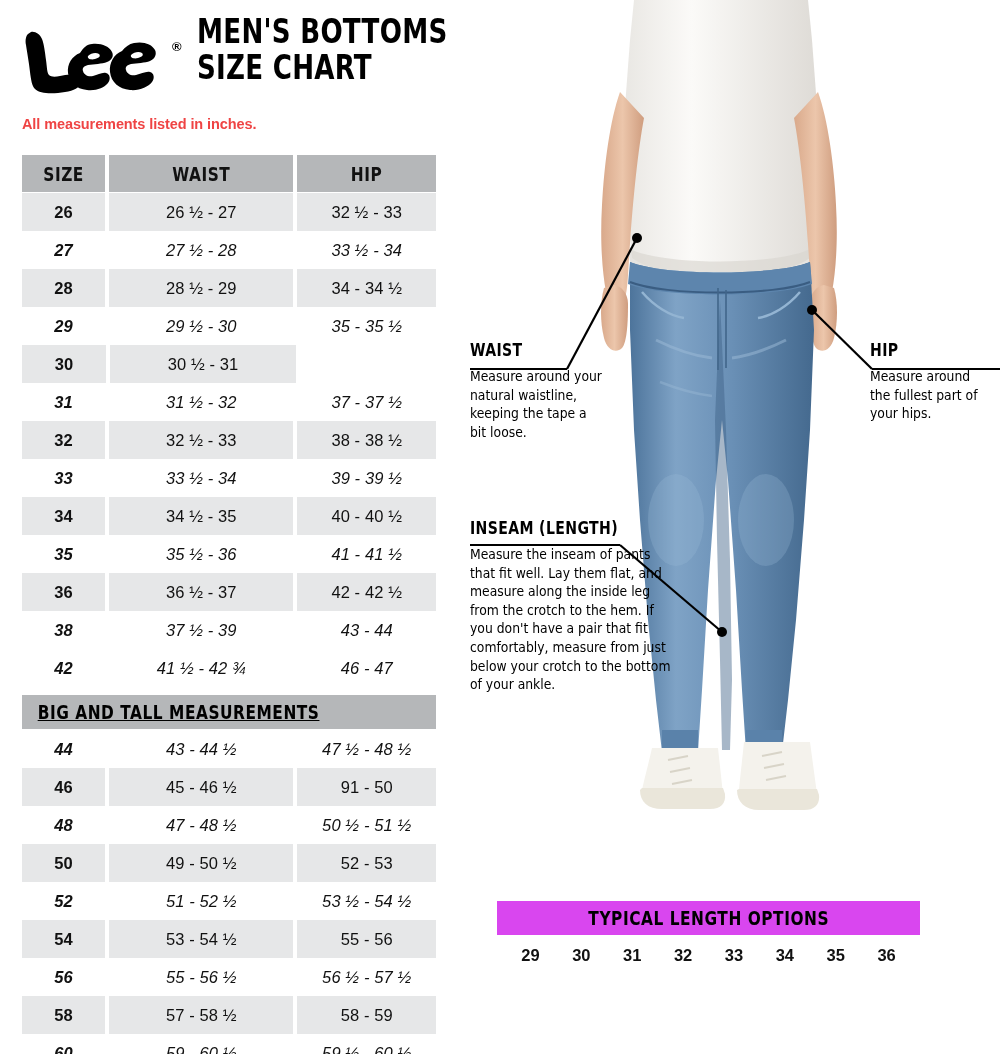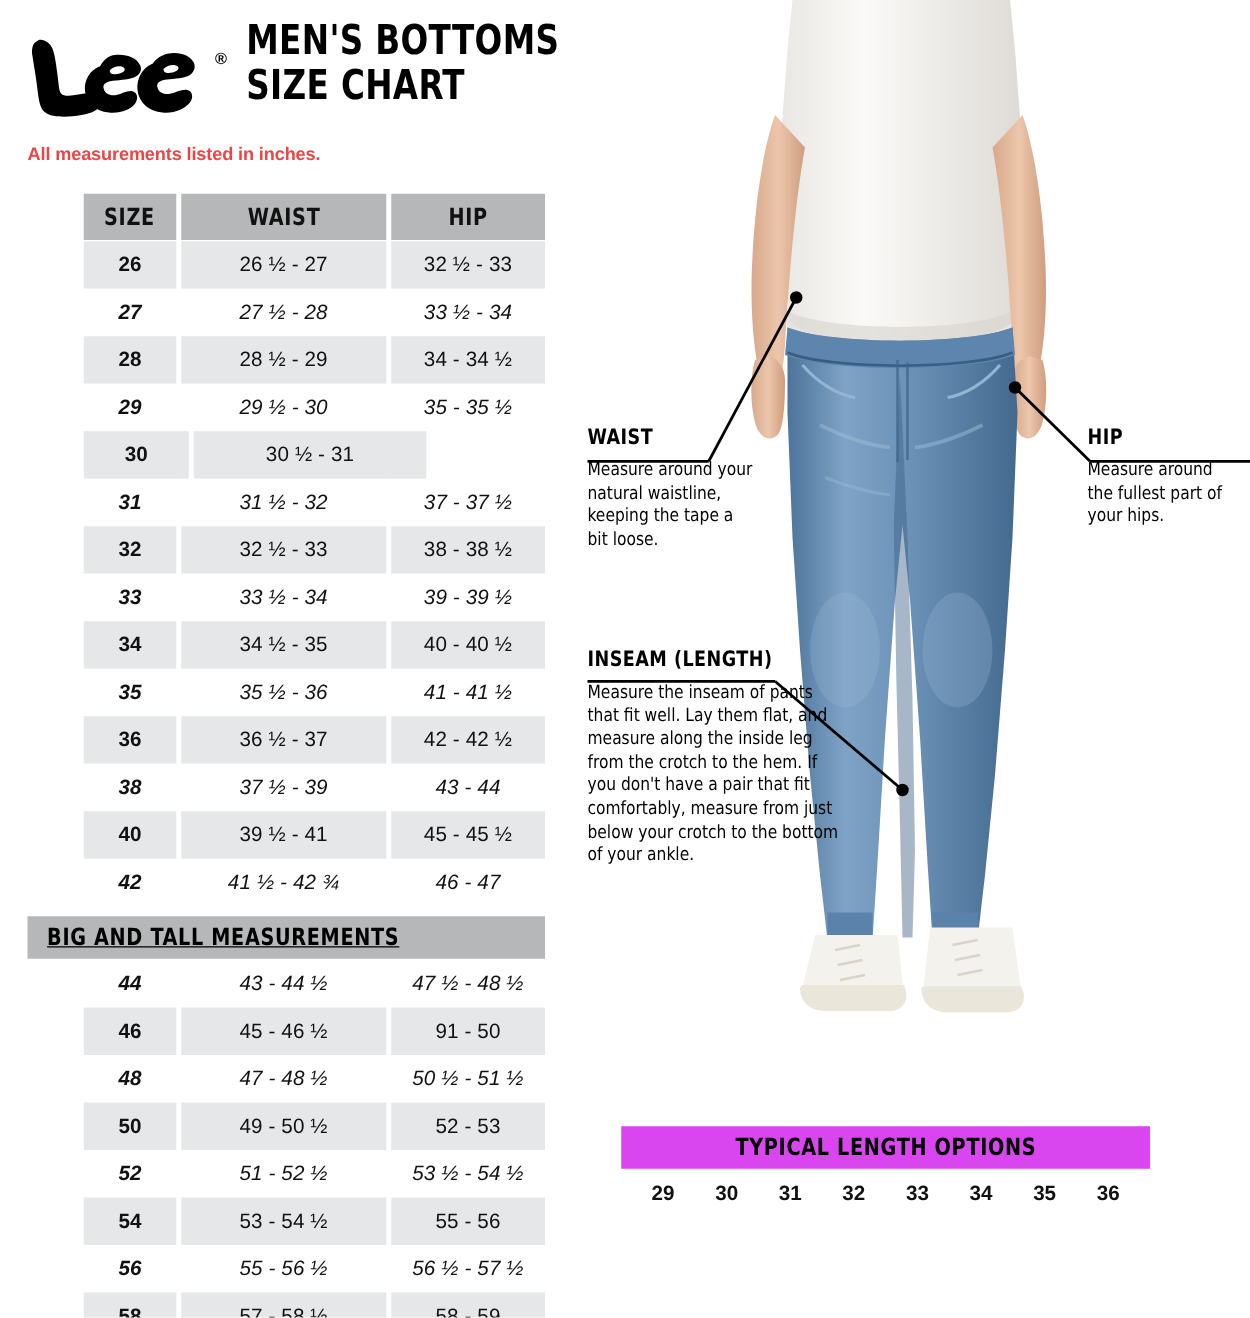--- a/index.html
+++ b/index.html
@@ -83,21 +83,21 @@
     align-items: stretch;
   }
   .cell {
     display: flex;
     align-items: center;
     justify-content: center;
     font-size: 16.5px;
     color: #111;
     letter-spacing: 0.1px;
   }
-  .c-size  { width: 84px; font-weight: 700; margin-left: 45px; }
+  .c-size  { width: 84px; font-weight: 700; }
   .c-waist { width: 186px; }
   .c-hip   { width: 140px; }
 
   .trow.shaded .cell { background: #e6e7e8; }
   .trow.plain .cell  { background: #ffffff; font-style: italic; }
 
   
   .trow.head { height: 37px; margin-bottom: 1px; }
   .trow.head .cell {
     background: #b5b7b9;
@@ -319,25 +319,20 @@
         </div>
         <div class="trow shaded">
           <div class="cell c-size">36</div>
           <div class="cell c-waist">36 ½ - 37</div>
           <div class="cell c-hip">42 - 42 ½</div>
         </div>
         <div class="trow plain">
           <div class="cell c-size">38</div>
           <div class="cell c-waist">37 ½ - 39</div>
           <div class="cell c-hip">43 - 44</div>
-        </div>
-        <div class="trow shaded">
-          <div class="cell c-size">40</div>
-          <div class="cell c-waist">39 ½ - 41</div>
-          <div class="cell c-hip">45 - 45 ½</div>
         </div>
         <div class="trow plain">
           <div class="cell c-size">42</div>
           <div class="cell c-waist">41 ½ - 42 ¾</div>
           <div class="cell c-hip">46 - 47</div>
         </div>
       </div>
 
     <div id="bigtall-banner">
       <span>BIG AND TALL MEASUREMENTS</span>

